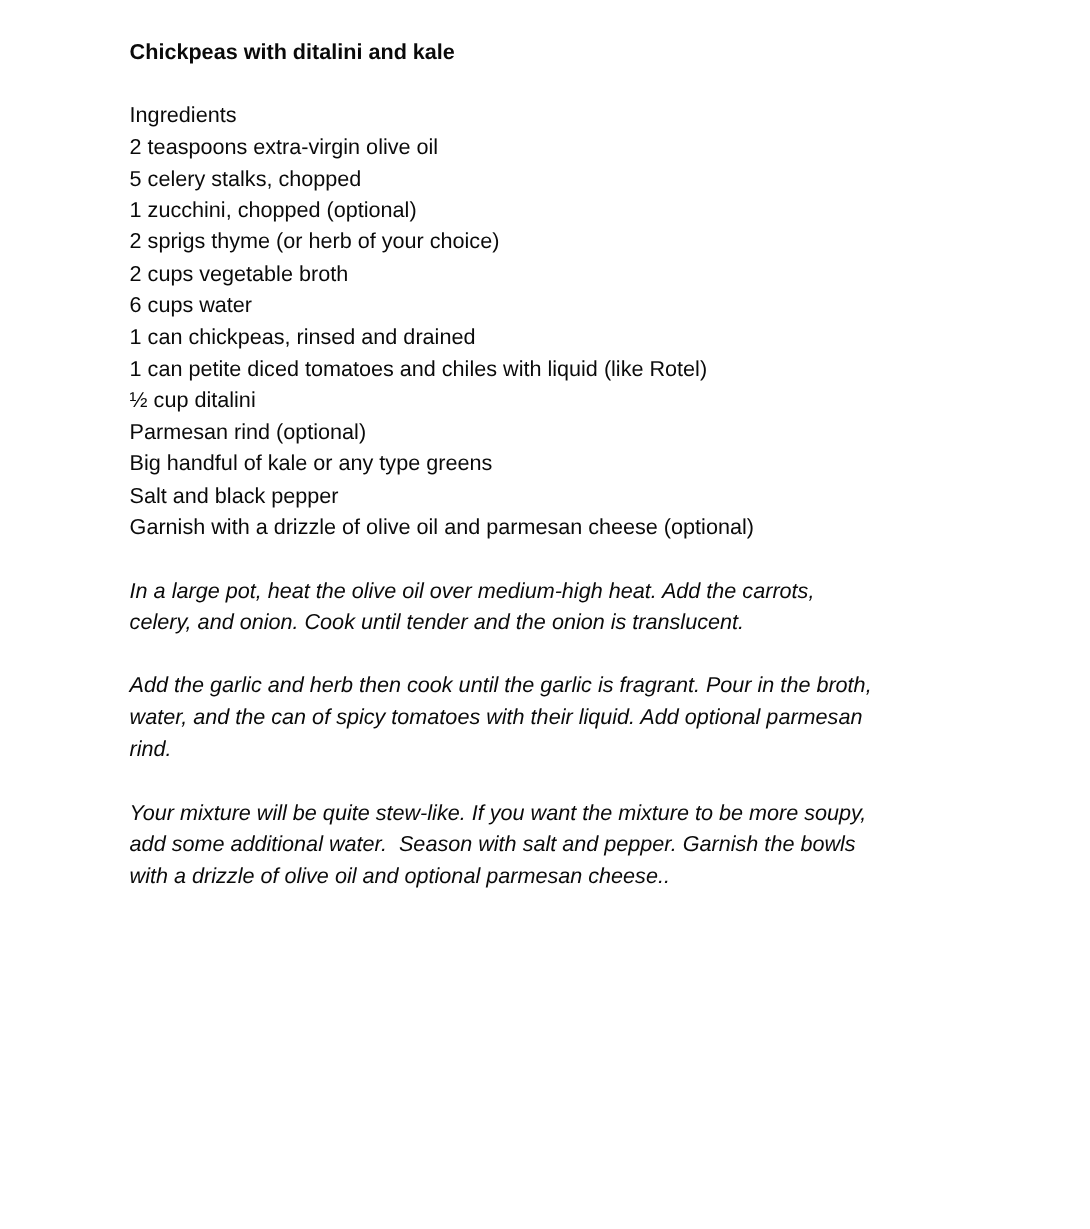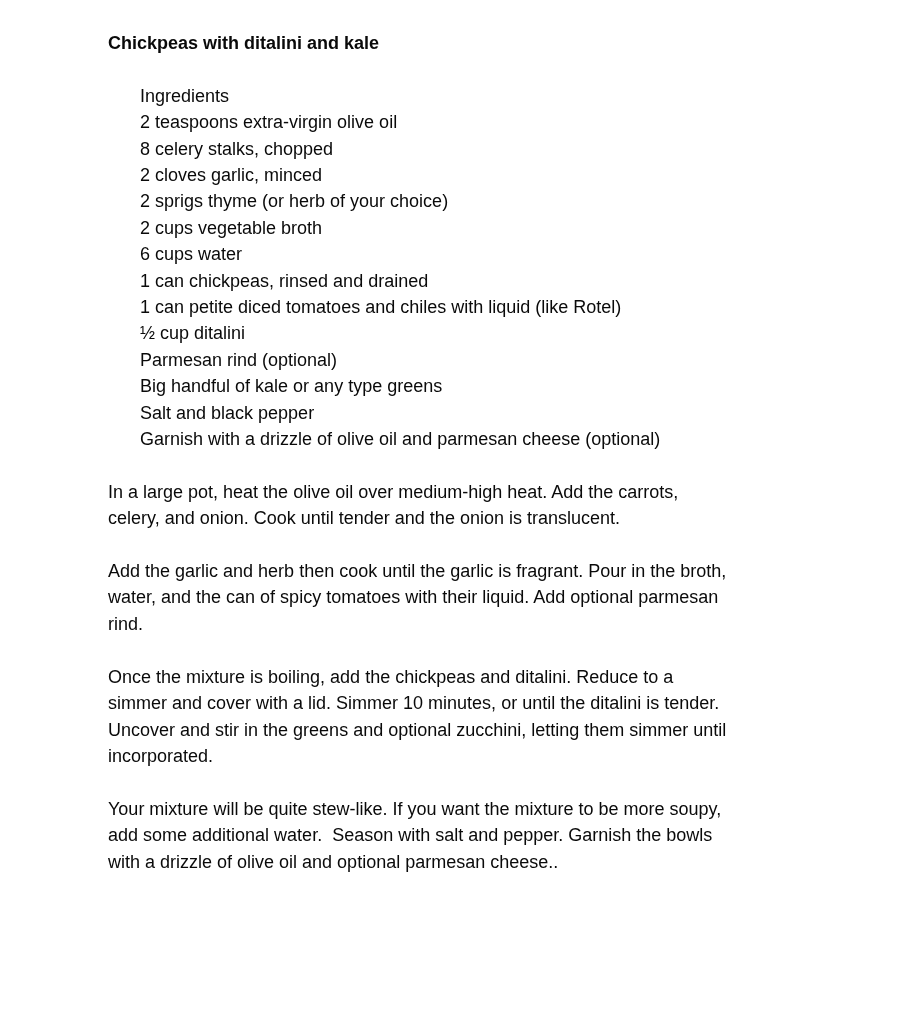--- a/index.html
+++ b/index.html
@@ -23,66 +23,62 @@
     width: 745px;
   }
   .doc-title {
     font-size: 18px;
     font-weight: bold;
     margin: 0 0 26.4px 0;
     line-height: 26.4px;
   }
   .line {
     white-space: pre-wrap;
-    margin-left: 32px;
   }
   .ingredients-block {
     margin: 0 0 26.4px 0;
   }
   .para {
     white-space: pre-wrap;
     margin: 0 0 26.4px 0;
+    font-style: italic;
   }
 </style>
 </head>
 <body>
 
 <div class="page">
   <div class="content">
 
     <h1 class="doc-title">Chickpeas with ditalini and kale</h1>
 
     <div class="ingredients-block">
       <div class="line">Ingredients</div>
       <div>
           <div class="line">2 teaspoons extra-virgin olive oil</div>
-          <div class="line">8 celery stalks, chopped</div>
-          <div class="line">2 cloves garlic, minced</div>
+          <div class="line">5 celery stalks, chopped</div>
+          <div class="line">1 zucchini, chopped (optional)</div>
           <div class="line">2 sprigs thyme (or herb of your choice)</div>
           <div class="line">2 cups vegetable broth</div>
           <div class="line">6 cups water</div>
           <div class="line">1 can chickpeas, rinsed and drained</div>
           <div class="line">1 can petite diced tomatoes and chiles with liquid (like Rotel)</div>
           <div class="line">½ cup ditalini</div>
           <div class="line">Parmesan rind (optional)</div>
           <div class="line">Big handful of kale or any type greens</div>
           <div class="line">Salt and black pepper</div>
           <div class="line">Garnish with a drizzle of olive oil and parmesan cheese (optional)</div>
         </div>
     </div>
 
     <div>
         <p class="para">In a large pot, heat the olive oil over medium-high heat. Add the carrots,
 celery, and onion. Cook until tender and the onion is translucent.</p>
         <p class="para">Add the garlic and herb then cook until the garlic is fragrant. Pour in the broth,
 water, and the can of spicy tomatoes with their liquid. Add optional parmesan
 rind.</p>
-        <p class="para">Once the mixture is boiling, add the chickpeas and ditalini. Reduce to a
-simmer and cover with a lid. Simmer 10 minutes, or until the ditalini is tender.
-Uncover and stir in the greens and optional zucchini, letting them simmer until
-incorporated.</p>
         <p class="para">Your mixture will be quite stew-like. If you want the mixture to be more soupy,
 add some additional water.  Season with salt and pepper. Garnish the bowls
 with a drizzle of olive oil and optional parmesan cheese..</p>
       </div>
 
   </div>
 </div>
 
 </body></html>

